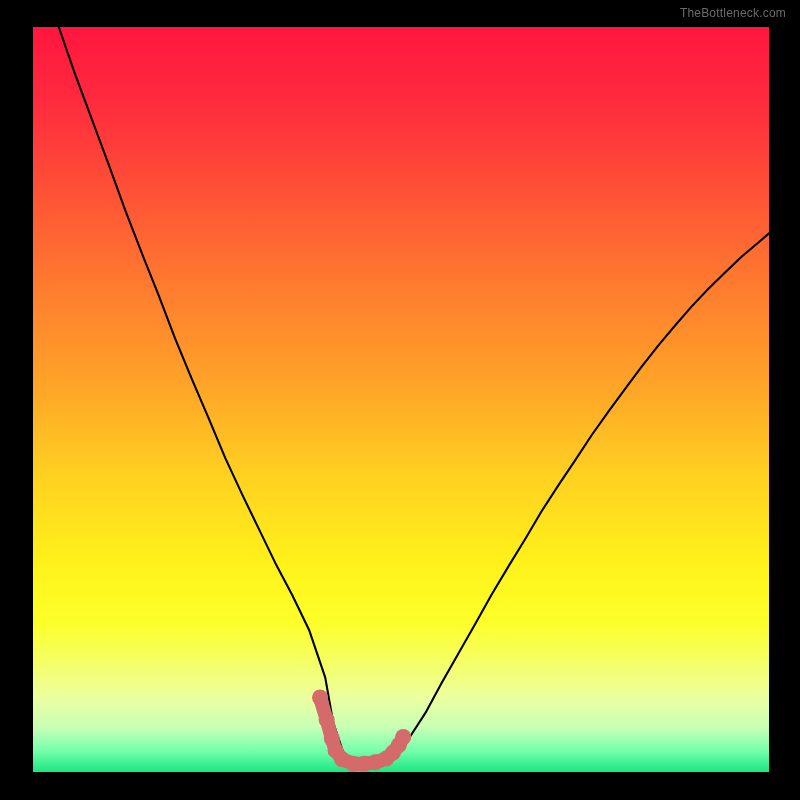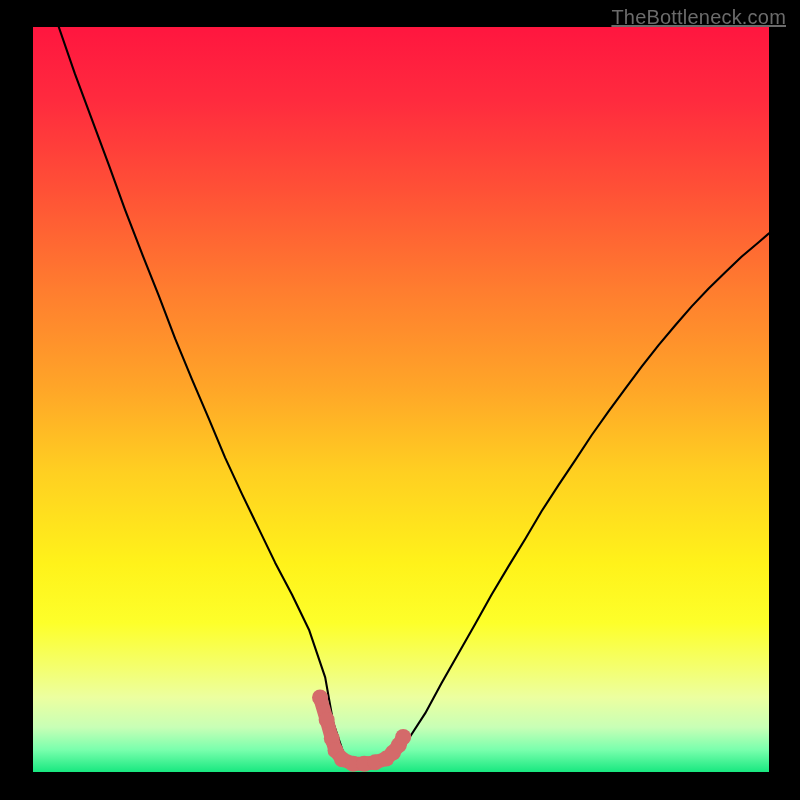--- a/index.html
+++ b/index.html
@@ -21,24 +21,23 @@
   }
   .plot-area {
     position: absolute;
     box-sizing: border-box;
   }
   .watermark {
     position: absolute;
     top: 6px;
     right: 14px;
     color: #6b6b6b;
-    font-size: 20px;
+    font-size: 12px;
     letter-spacing: 0.2px;
     font-weight: 500;
-    text-decoration: underline;
   }
   svg {
     display: block;
   }
 </style>
 </head>
 <body>
 
 <div class="frame">
 

